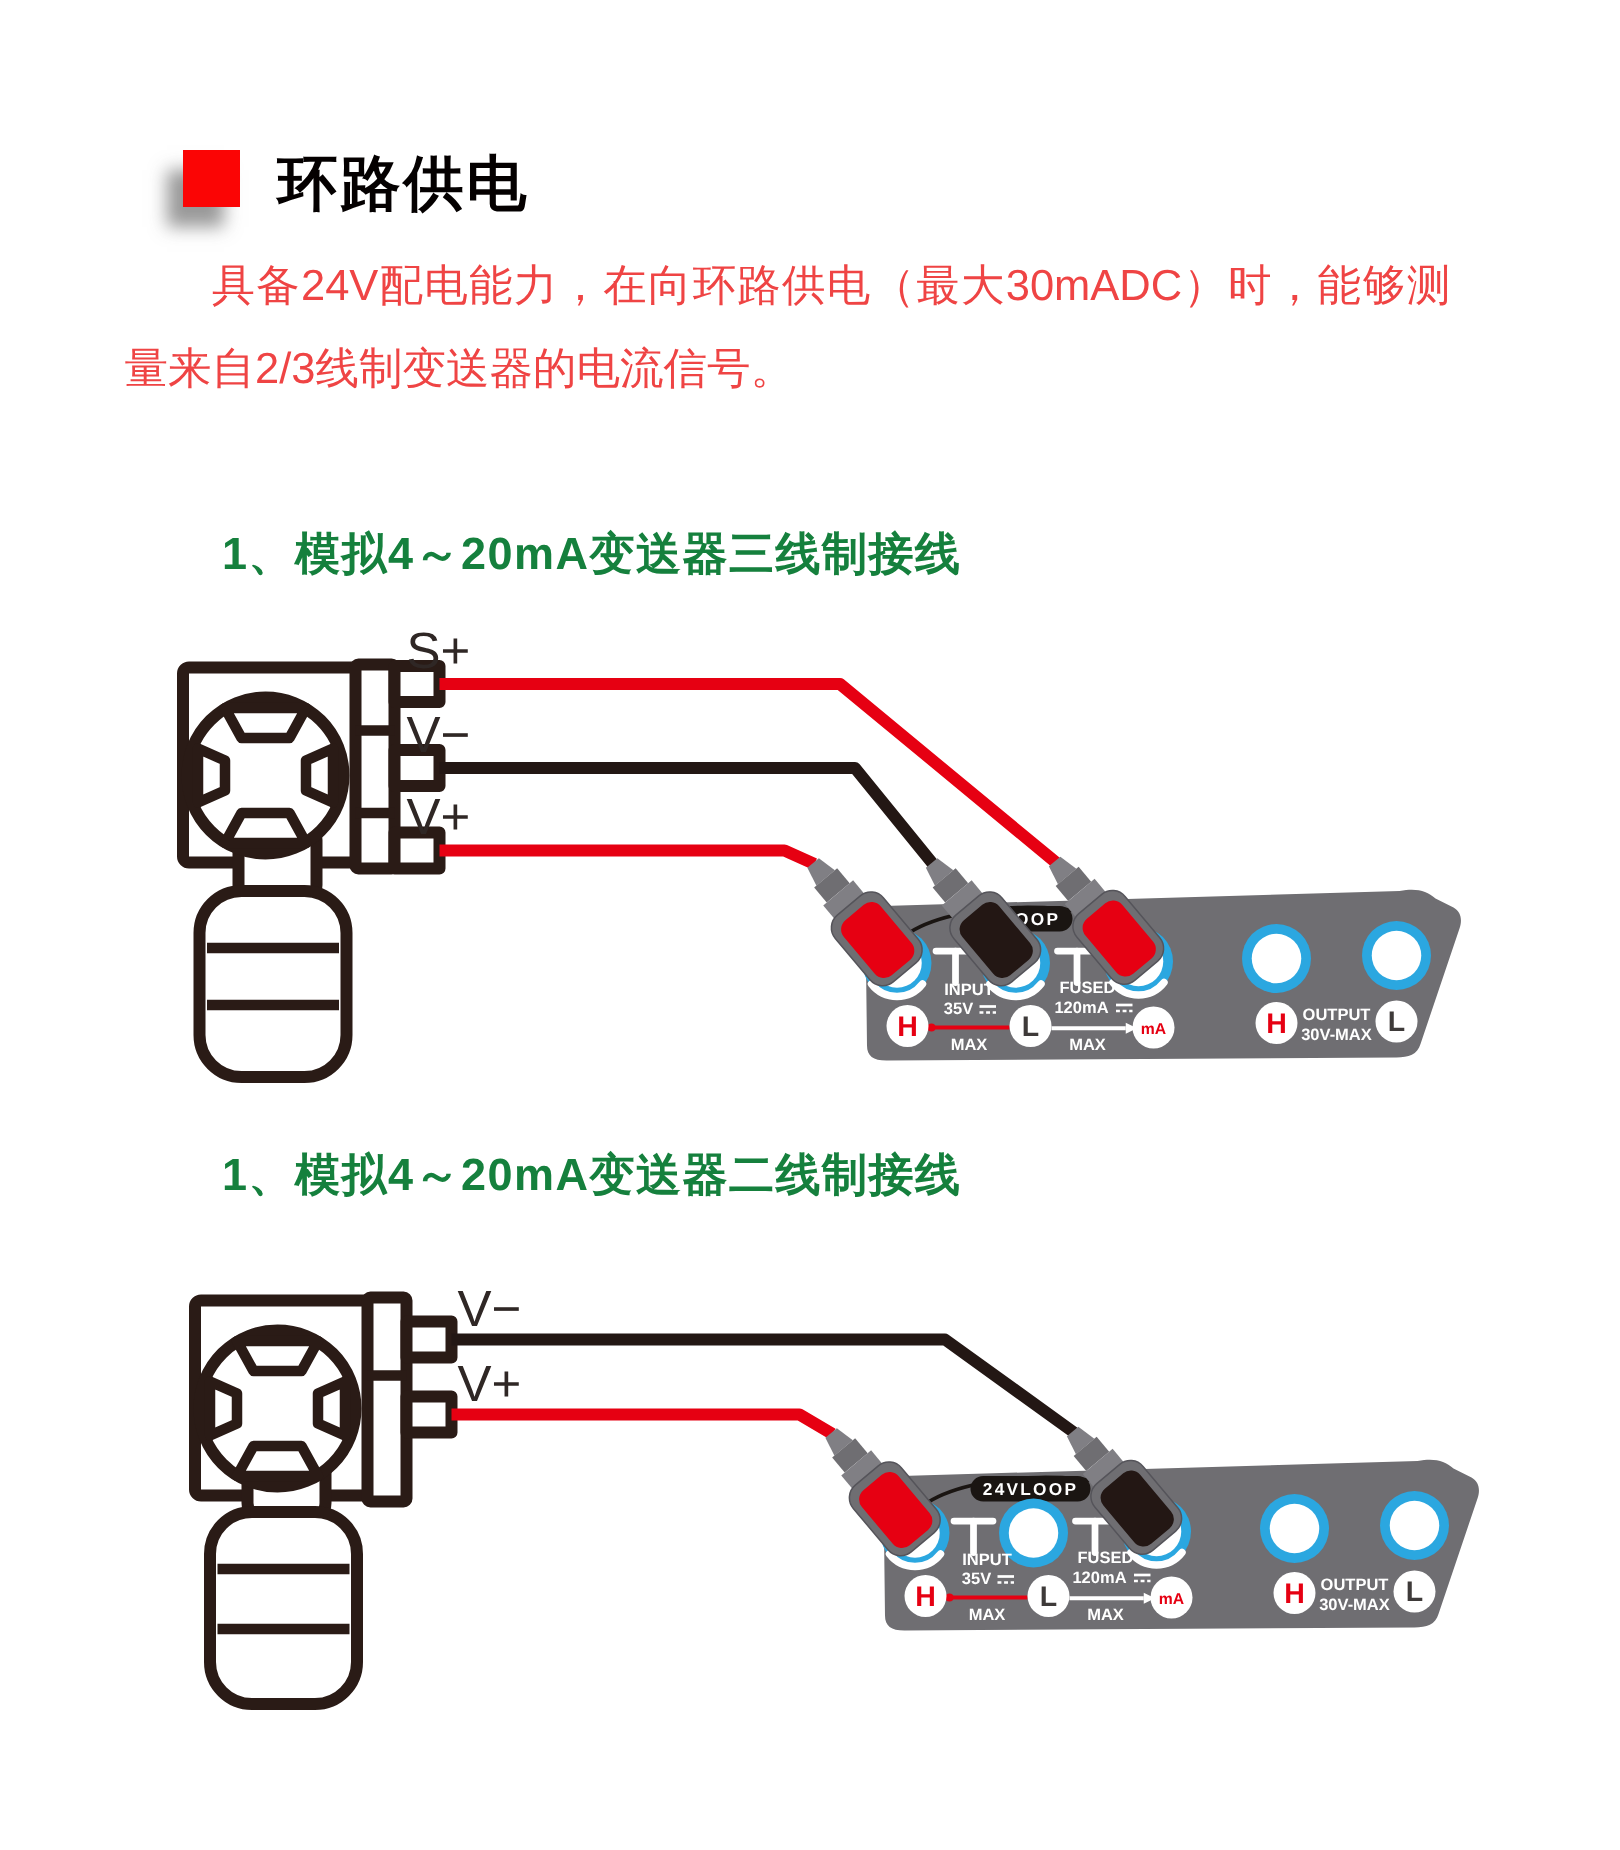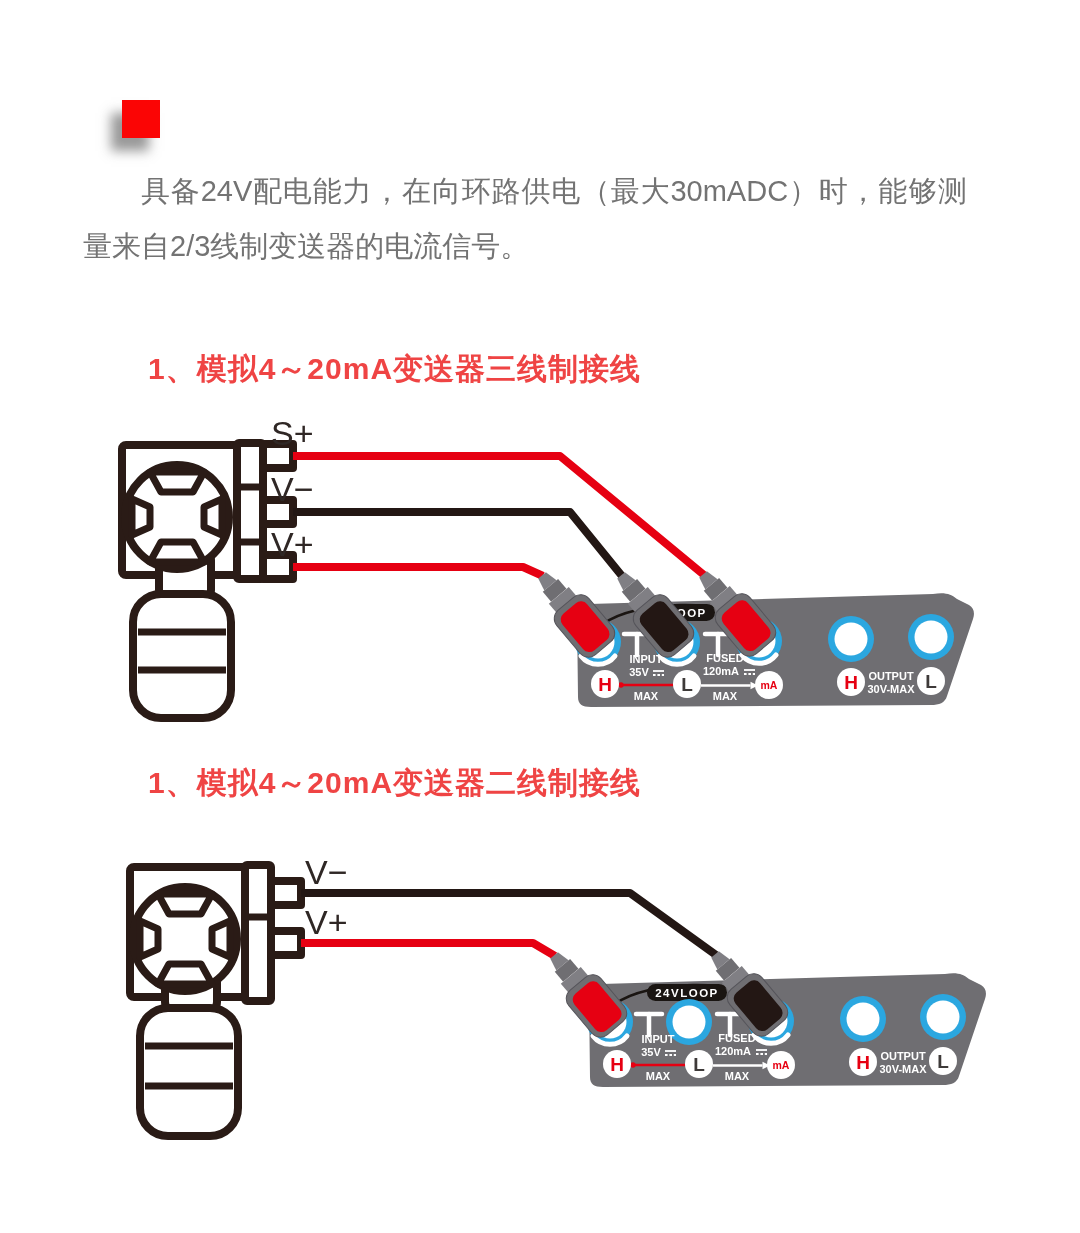--- a/index.html
+++ b/index.html
@@ -2,23 +2,23 @@
 <html><head>
 <meta charset="utf-8">
 <style>
   html,body { margin:0; padding:0; background:#ffffff; }
   .page { position:relative; width:1080px; height:1233px; background:#ffffff;
           font-family:"Liberation Sans", sans-serif; overflow:hidden; }
   .abs { position:absolute; }
   .title-square { left:122px; top:100px; width:38px; height:38px; background:#fb0505;
                   box-shadow:-11px 13px 11px rgba(70,70,70,.55); }
   .page-title { left:185px; top:95px; font-size:40px; font-weight:bold; color:#040000; letter-spacing:2px; }
-  .intro { left:83px; top:164px; width:884px; font-size:29px; line-height:55px; color:#737373;
+  .intro { left:83px; top:164px; width:884px; font-size:29px; line-height:55px; color:#ef4444;
            text-align:justify; text-indent:2em; font-weight:500; }
-  .heading { font-size:30px; font-weight:bold; color:#ef4444; letter-spacing:1px;text-align:center; }
+  .heading { font-size:30px; font-weight:bold; color:#15803d; letter-spacing:1px;text-align:center; }
   .h1 { left:148px; top:349px; }
   .h2 { left:148px; top:763px; }
   svg.art { position:absolute; left:0; top:0; }
 
   .art-stroke { stroke:#2a1b16; stroke-width:8; fill:#ffffff; stroke-linejoin:round; }
   .divline    { stroke:#2a1b16; stroke-width:7; fill:none; }
   .notch path { stroke:#2a1b16; stroke-width:7; fill:#ffffff; stroke-linejoin:round; }
   .wire-red   { stroke:#e60012; stroke-width:8; fill:none; stroke-linejoin:round; }
   .wire-black { stroke:#231714; stroke-width:8; fill:none; stroke-linejoin:round; }
   .wire-label { font-size:34px; fill:#2f2725; }
@@ -221,17 +221,18 @@
 
       <use href="#crescent" transform="translate(33,50)"></use>
       <use href="#crescent" transform="translate(194,49)"></use>
       <use href="#plug-red" transform="translate(33,50) rotate(-40)"></use>
       <use href="#plug-black" transform="translate(194,49) rotate(-40)"></use>
     </g>
   </g>
 </svg>
 
 <div class="abs title-square"></div>
+<div class="abs page-title">环路供电</div>
 <div class="abs intro">具备24V配电能力，在向环路供电（最大30mADC）时，能够测量来自2/3线制变送器的电流信号。</div>
 <div class="abs heading h1">1、模拟4～20mA变送器三线制接线</div>
 <div class="abs heading h2">1、模拟4～20mA变送器二线制接线</div>
 
 </div>
 
 </body></html>

